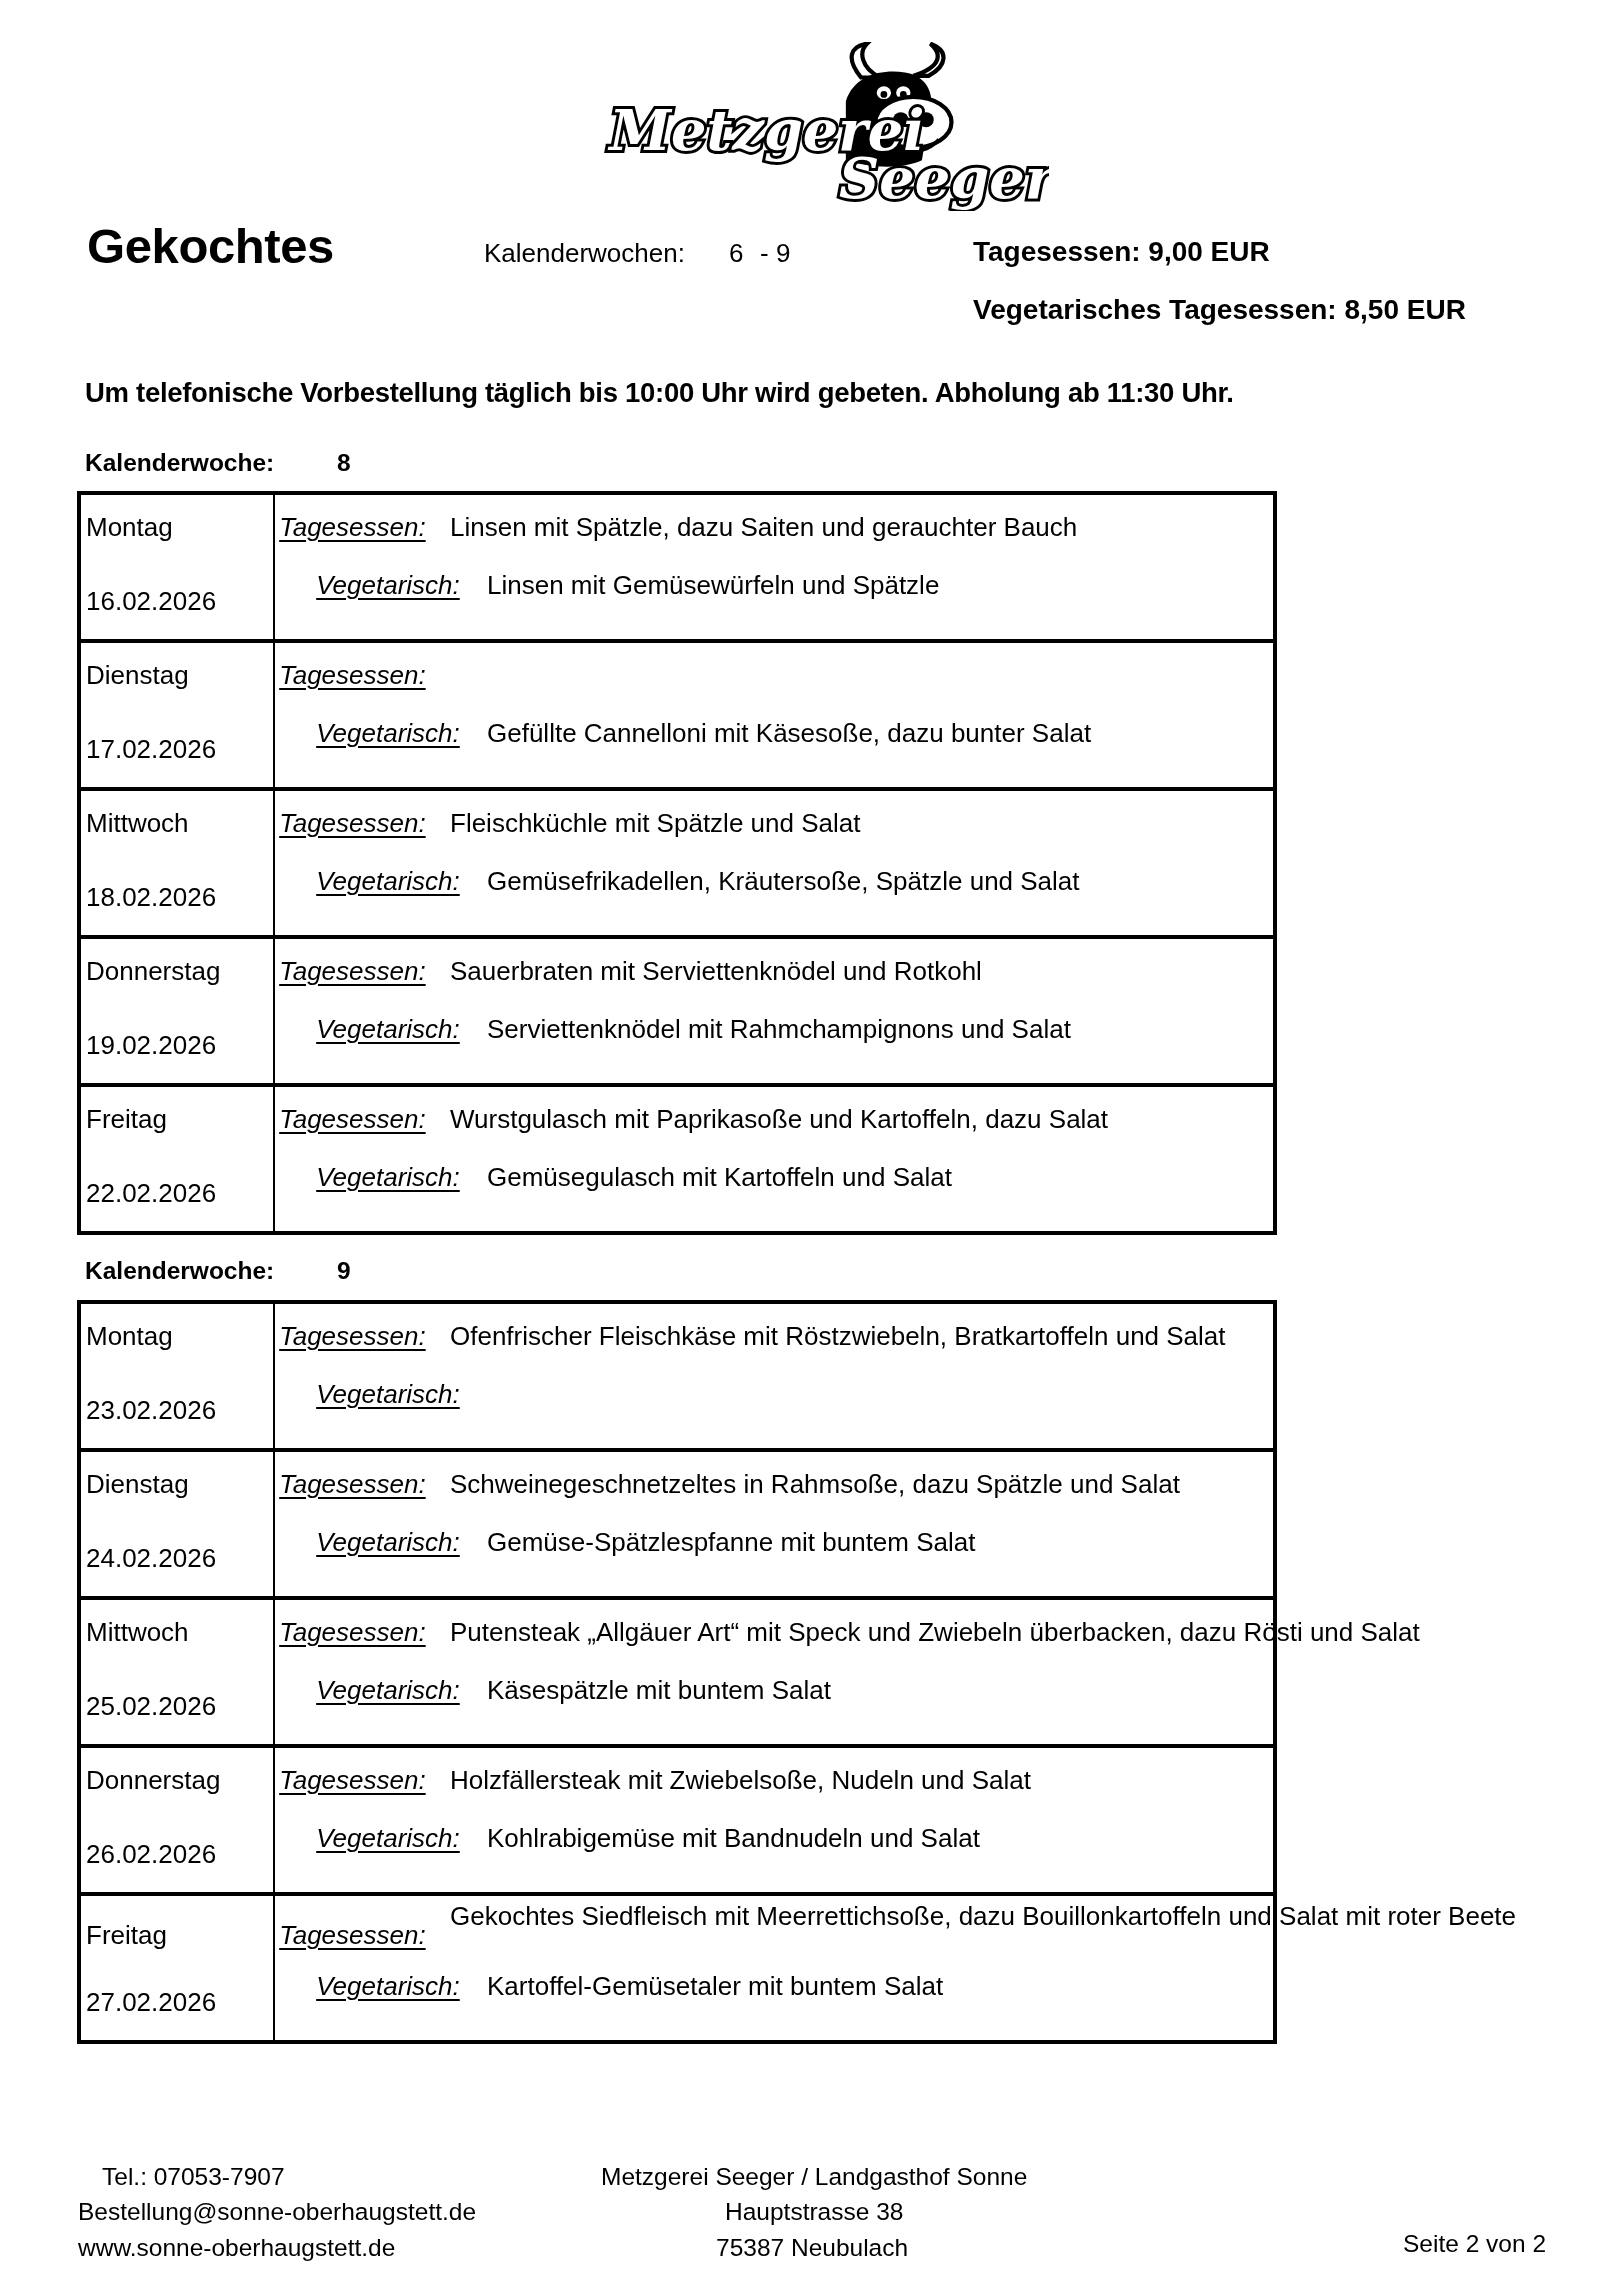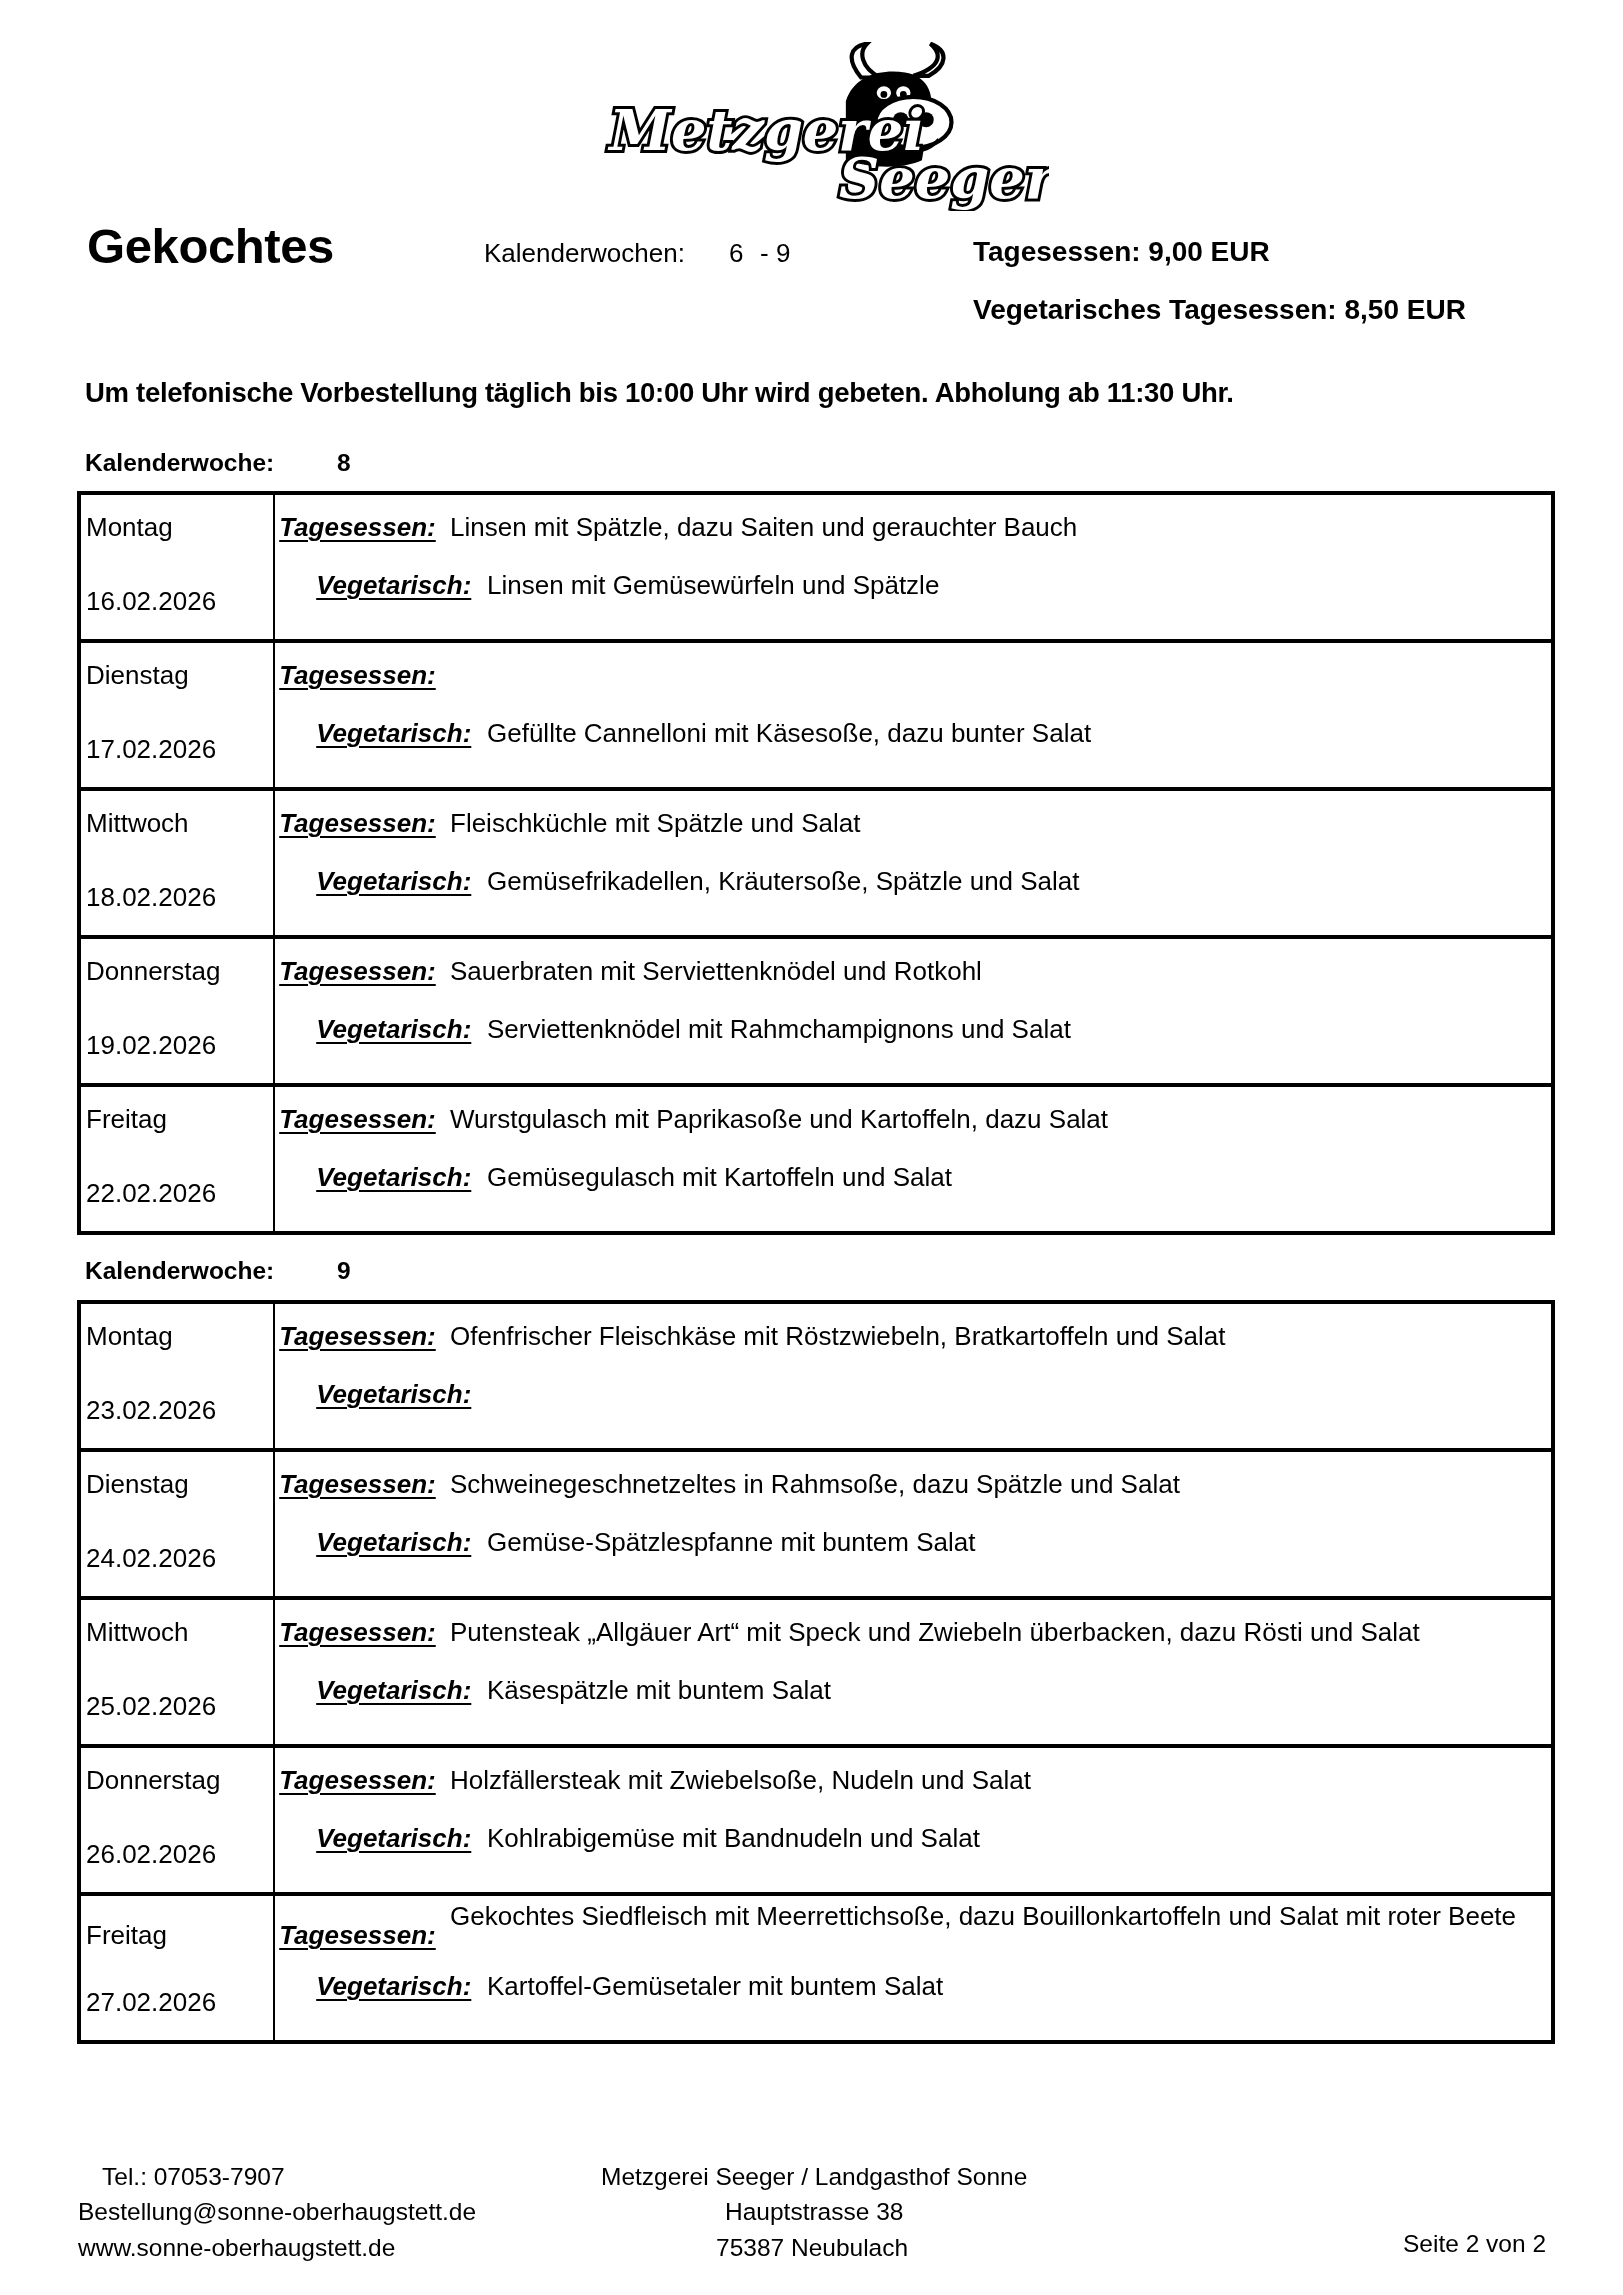--- a/index.html
+++ b/index.html
@@ -22,21 +22,21 @@
   #kw-range-to { left: 776px; top: 238px; font-size: 26px; }
   #price-main { left: 973px; top: 236px; font-size: 28px; font-weight: bold; }
   #price-veg { left: 973px; top: 294px; font-size: 28px; font-weight: bold; }
   #notice { left: 85px; top: 377px; font-size: 27.5px; font-weight: bold; letter-spacing: -0.3px; }
 
   .week-head { position: absolute; left: 85px; font-size: 24.5px; font-weight: bold; white-space: nowrap; }
   .week-head .num { position: absolute; left: 252px; top: 0; }
 
   
   .menu-table {
-    position: absolute; left: 77px; width: 1478px;
+    position: absolute; left: 77px; width: 1200px;
     border-left: 4.2px solid #000; border-right: 4.2px solid #000;
     border-top: 4.2px solid #000; box-sizing: border-box;
   }
   .day-row {
     position: relative; height: 148px; box-sizing: border-box;
     border-bottom: 4.2px solid #000;
     display: flex;
   }
   .day-cell {
     width: 194px; box-sizing: border-box; border-right: 2.1px solid #000;
@@ -45,21 +45,20 @@
   .day-name, .day-date {
     position: absolute; left: 5px; font-size: 26px; white-space: nowrap;
   }
   .day-name { top: 17px; }
   .day-date { top: 91px; }
   .meals-cell { position: relative; flex: 1; }
   .meal-label {
     position: absolute; left: 4.2px; font-size: 26px; font-style: italic;
     text-decoration: underline; text-decoration-thickness: 1.7px; text-underline-offset: 4.2px;
     white-space: nowrap;
-    font-weight: bold;
   }
   .meal-text { position: absolute; left: 175px; font-size: 26px; white-space: nowrap; }
   .meal-main { top: 17px; }
   .meal-veg { top: 75px; margin-left: 37px; }
 
   
   .day-row.wrap .meal-label.meal-main { top: 24px; }
   .day-row.wrap .meal-text.meal-main {
     top: 0px; white-space: normal; width: 1083px; line-height: 40px;
   }

